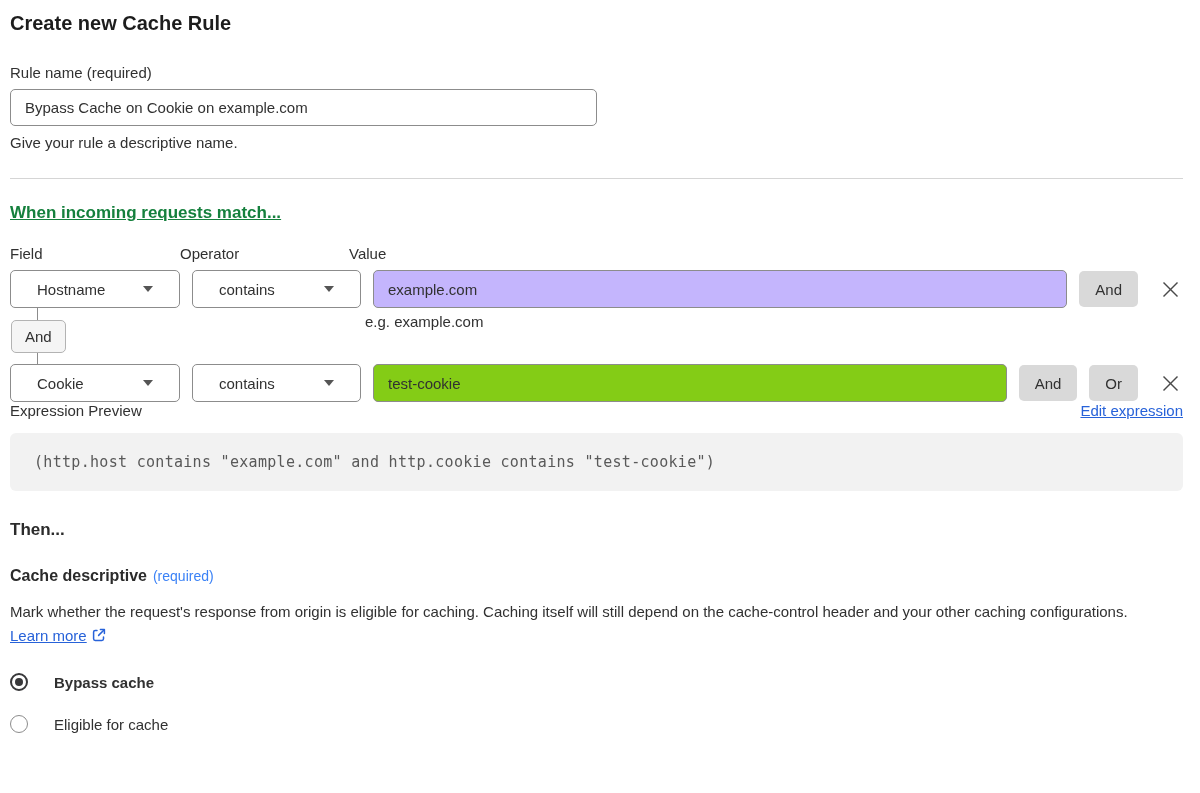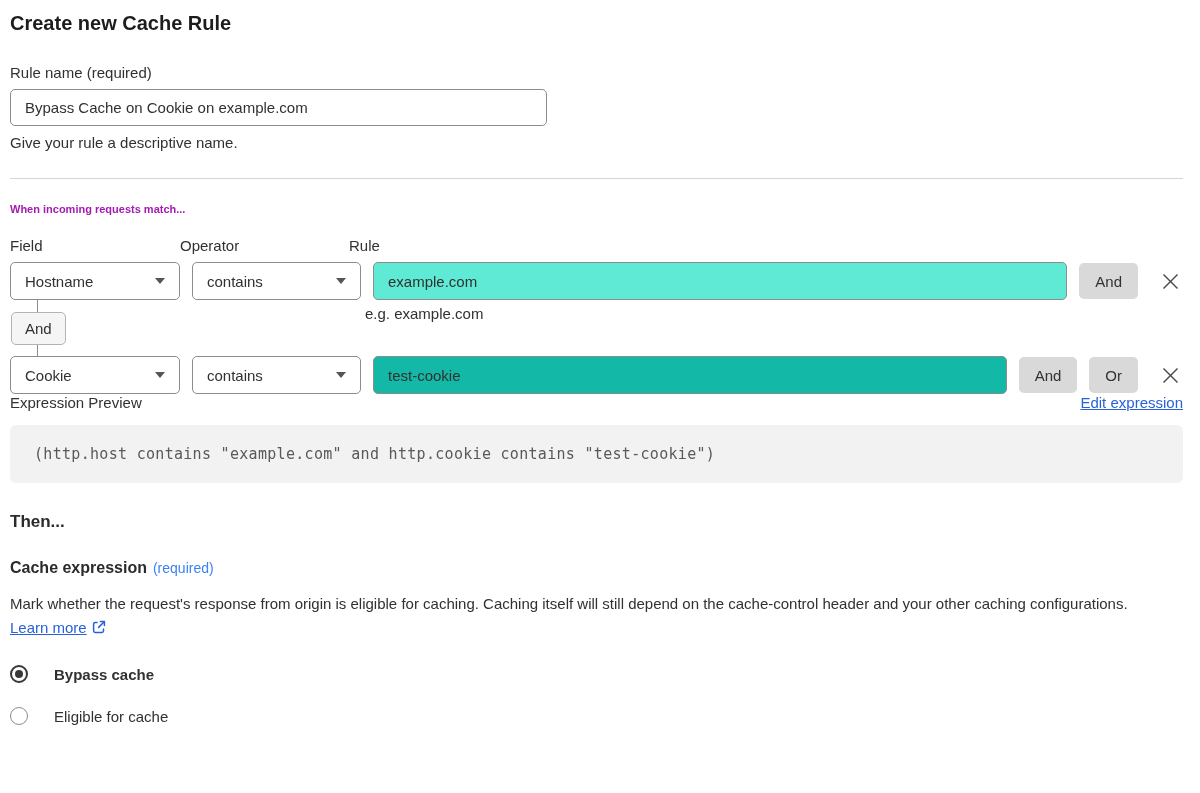--- a/index.html
+++ b/index.html
@@ -8,53 +8,53 @@
     width: 1200px; height: 793px; overflow: hidden;
     font-family: "Liberation Sans", sans-serif;
     color: #313131; font-size: 15px;
   }
   .container { padding: 10px 17px 20px 10px; }
 
   .page-title { font-size: 20px; font-weight: 700; color: #1d1d1d; margin: 2px 0 0 0; }
 
   .field-label { display: block; font-size: 15px; margin: 29px 0 8px 0; }
   .rule-name-input {
-    width: 537px; height: 37px; border: 1px solid #8c8c8c; border-radius: 5px;
+    width: 587px; height: 37px; border: 1px solid #8c8c8c; border-radius: 5px;
     padding: 0 14px; font-size: 15px; color: #313131; outline: none;
     font-family: "Liberation Sans", sans-serif; background: #fff;
   }
   .helper-text { font-size: 15px; color: #313131; margin-top: 8px; }
 
   .divider { border: none; border-top: 1px solid #d5d5d5; margin: 27px 0 0 0; }
 
-  .section-heading { font-size: 11px; font-weight: 700; color: #a21caf; margin: 24px 0 0 0; }
+  .section-heading { font-size: 17px; font-weight: 700; color: #15803d; margin: 24px 0 0 0; text-decoration: underline; }
 
   .col-labels { display: flex; margin-top: 22px; font-size: 15px; }
   .col-labels .c1 { width: 170px; }
   .col-labels .c2 { width: 169px; }
   .col-labels .c3 { flex: 1; }
 
   .match-row { display: flex; gap: 12px; align-items: center; margin-top: 8px; }
   .select-box {
     height: 38px; border: 1px solid #8c8c8c; border-radius: 5px; background: #fff;
     display: flex; align-items: center; justify-content: space-between;
-    padding: 0 14px; font-size: 15px; cursor: pointer;
+    padding: 0 26px; font-size: 15px; cursor: pointer;
   }
   .select-box.w-field { width: 170px; }
   .select-box.w-op { width: 169px; }
   .chevron {
     width: 0; height: 0; border-left: 5px solid transparent; border-right: 5px solid transparent;
     border-top: 6px solid #555; margin-left: 8px; flex: 0 0 auto;
   }
   .value-input {
     flex: 1; height: 38px; border: 1px solid #8c8c8c; border-radius: 5px;
     padding: 0 14px; font-size: 15px; color: #313131; outline: none;
-    font-family: "Liberation Sans", sans-serif; background: #14b8a6; min-width: 0;
-  }
-  .value-input.highlight { background: #5eead4; }
+    font-family: "Liberation Sans", sans-serif; background: #84cc16; min-width: 0;
+  }
+  .value-input.highlight { background: #c4b5fd; }
   .logic-btn {
     height: 36px; padding: 0 16px; background: #d9d9d9; color: #313131;
     border: none; border-radius: 5px; font-size: 15px; font-family: "Liberation Sans", sans-serif;
     cursor: pointer; flex: 0 0 auto;
   }
   .remove-btn {
     width: 26px; height: 26px; background: transparent; border: none; padding: 0;
     margin-left: 7px; cursor: pointer; flex: 0 0 auto; display: flex; align-items: center; justify-content: center;
   }
 
@@ -109,21 +109,21 @@
   <input class="rule-name-input" type="text" value="Bypass Cache on Cookie on example.com" style="">
   <div class="helper-text">Give your rule a descriptive name.</div>
 
   <hr class="divider">
 
   <h2 class="section-heading">When incoming requests match...</h2>
 
   <div class="col-labels">
     <div class="c1">Field</div>
     <div class="c2">Operator</div>
-    <div class="c3">Rule</div>
+    <div class="c3">Value</div>
   </div>
 
   
   <div class="match-row">
     <div class="select-box w-field">
       <span>Hostname</span>
       <span class="chevron"></span>
     </div>
     <div class="select-box w-op">
       <span>contains</span>
@@ -171,21 +171,21 @@
   
   <div class="expr-header">
     <div class="expr-label">Expression Preview</div>
     <a class="link">Edit expression</a>
   </div>
   <div class="code-block">(http.host contains "example.com" and http.cookie contains "test-cookie")</div>
 
   <h2 class="then-heading">Then...</h2>
 
   <h3 class="eligibility-heading">
-    <span>Cache expression</span><span class="required-note">(required)</span>
+    <span>Cache descriptive</span><span class="required-note">(required)</span>
   </h3>
 
   <p class="description">
     <span>Mark whether the request's response from origin is eligible for caching. Caching itself will still depend on the cache-control header and your other caching configurations.</span>
     <a class="link">Learn more</a><svg class="ext-icon" width="16" height="16" viewBox="0 0 16 16">
       <path d="M6 3.5 H4.2 C3.3 3.5 2.6 4.2 2.6 5.1 V11.8 C2.6 12.7 3.3 13.4 4.2 13.4 H10.9 C11.8 13.4 12.5 12.7 12.5 11.8 V10" fill="none" stroke="#2762d9" stroke-width="1.5" stroke-linecap="round"></path>
       <path d="M7.6 8.4 L13.2 2.8" fill="none" stroke="#2762d9" stroke-width="1.5" stroke-linecap="round"></path>
       <path d="M9.4 2.6 H13.4 V6.6" fill="none" stroke="#2762d9" stroke-width="1.5" stroke-linecap="round" stroke-linejoin="round"></path>
     </svg>
   </p>

